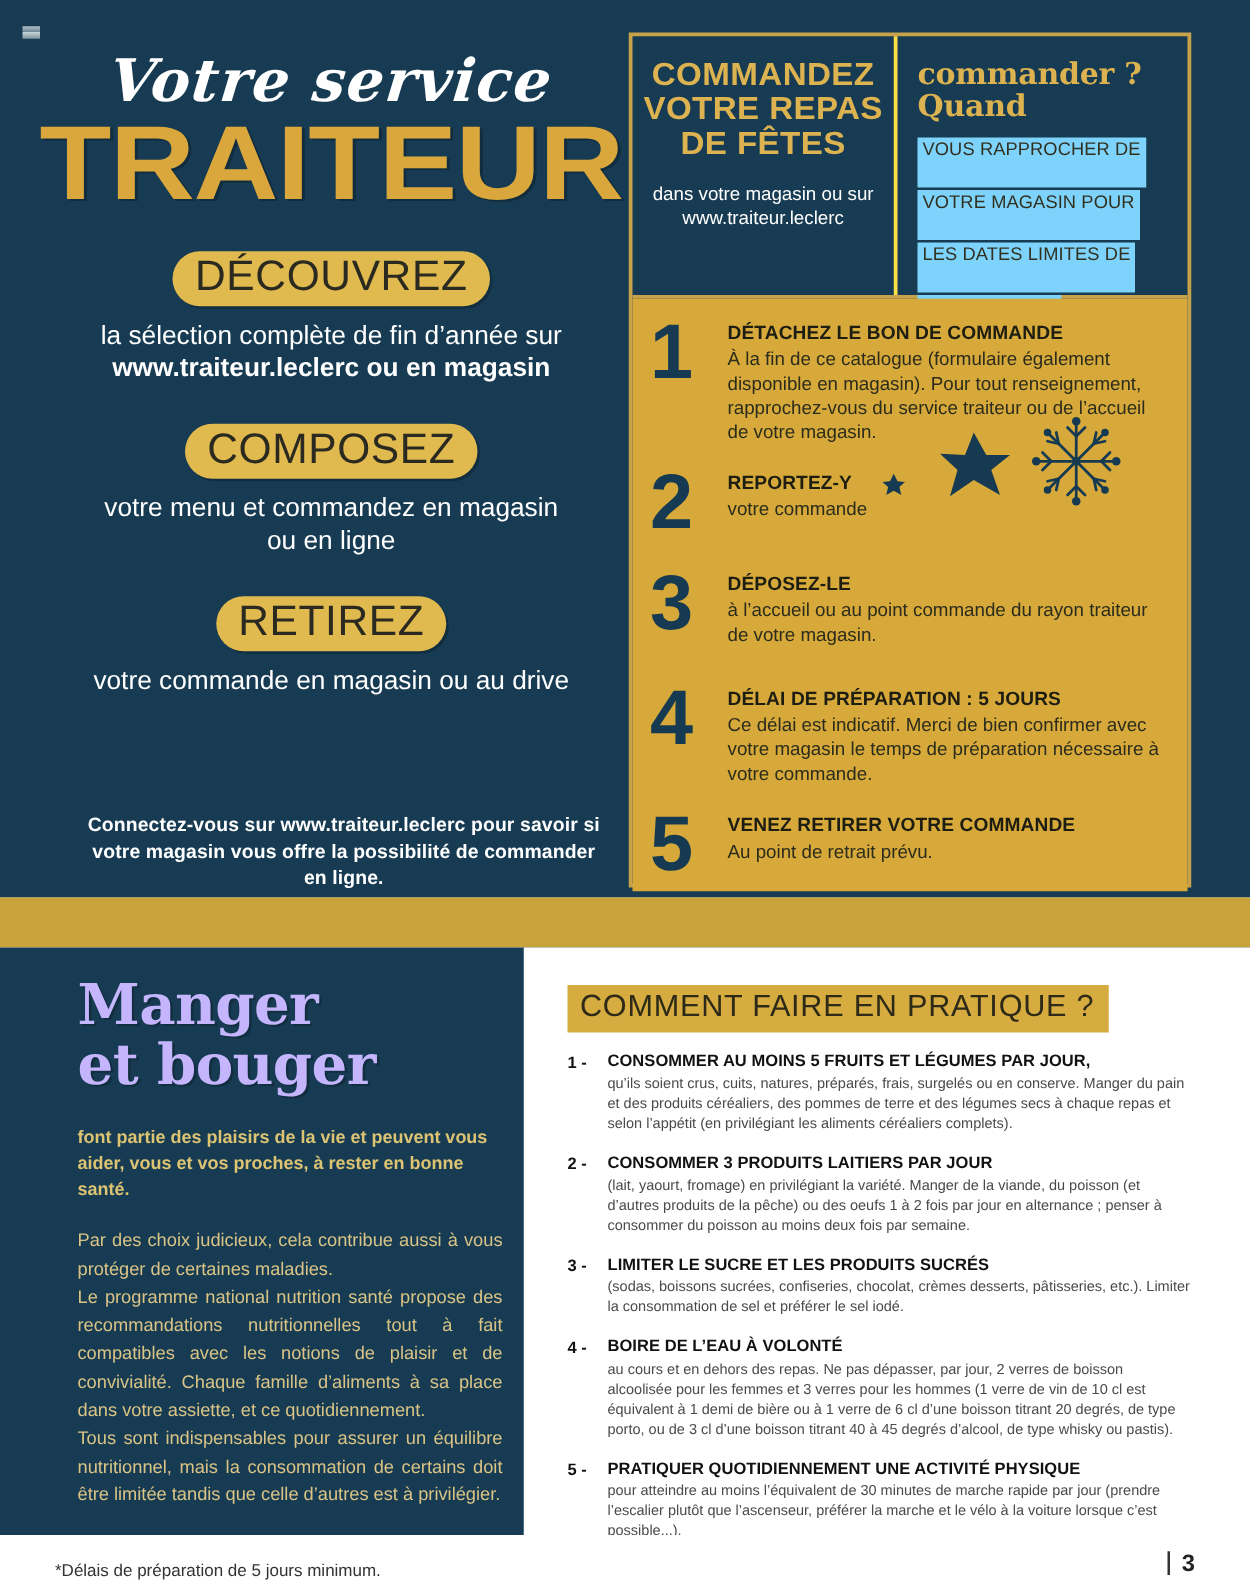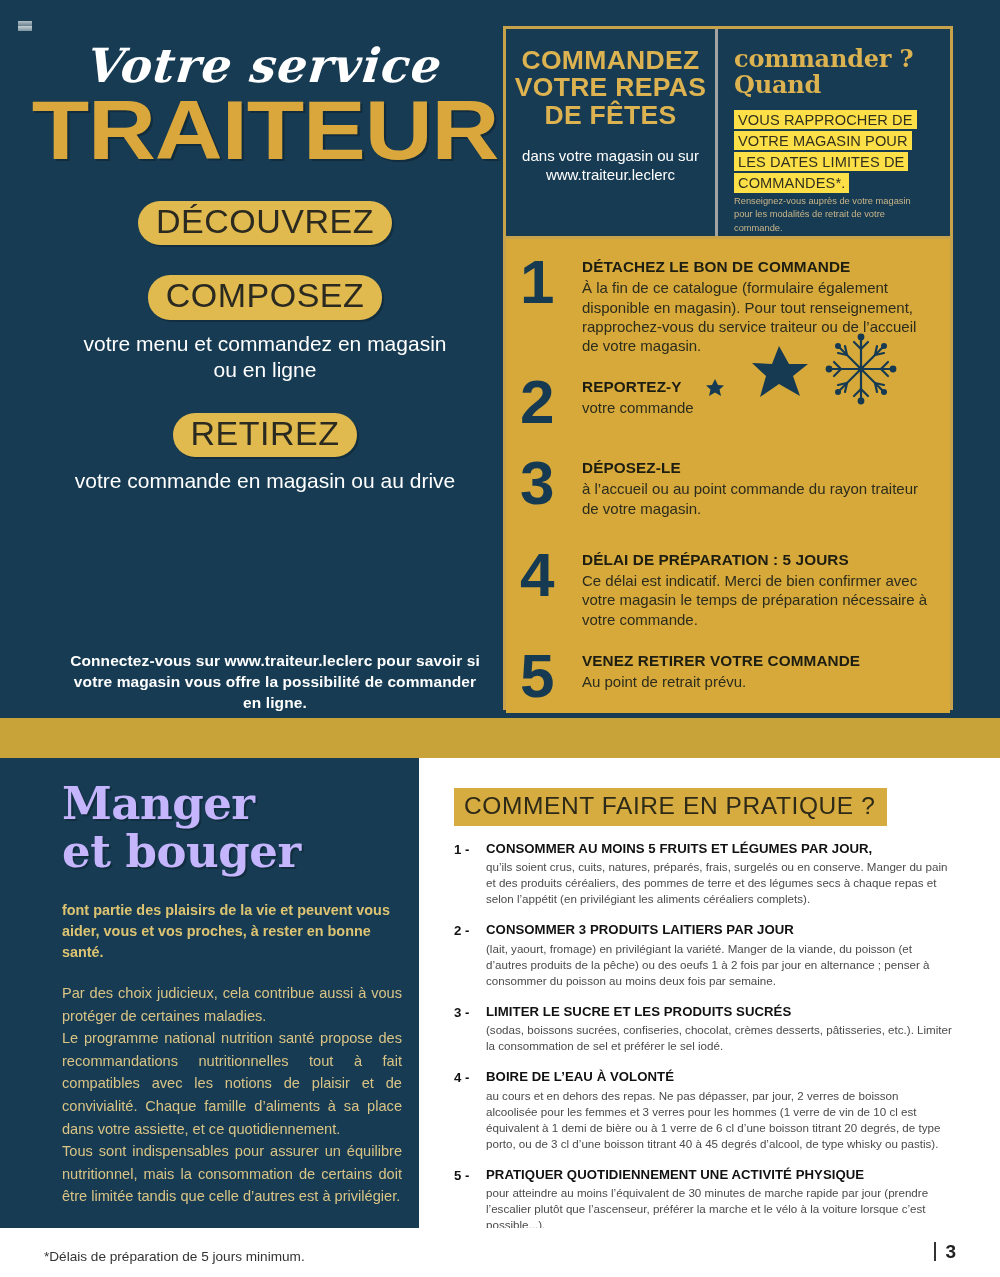--- a/index.html
+++ b/index.html
@@ -68,44 +68,44 @@
 
   
   .right-box{
     position:absolute;left:503px;top:26px;width:450px;height:684px;
     border:3px solid #c8a24a;box-sizing:border-box;
   }
   .rb-head{
     display:flex;height:207px;border-bottom:3px solid #c8a24a;
   }
   .rb-head-left{
-    width:212px;border-right:3px solid #a3a3a3;box-sizing:border-box;
+    width:212px;border-right:3px solid #fde047;box-sizing:border-box;
     padding:18px 12px 0 12px;text-align:center;
   }
   .rb-head-right{
     flex:1;box-sizing:border-box;padding:17px 16px 0 16px;
   }
   .cmd-title{
     color:#dcb350;font-weight:700;font-size:25.5px;line-height:1.07;
     letter-spacing:.3px;
     transform:scaleX(1.04);
   }
   .cmd-sub{
     color:#ffffff;font-size:15px;line-height:1.3;margin-top:17px;
   }
   .quand-title{
     font-family:"DejaVu Serif", serif;
     font-weight:700;color:#dcb350;font-size:24px;line-height:1.1;
     letter-spacing:-.2px;
   }
   .quand-lines{margin-top:11px;}
   .quand-line{
-    display:table;background:#fde047;color:#31301f;
+    display:table;background:#7dd3fc;color:#31301f;
     font-size:14.6px;line-height:1.18;
-    padding:2px 4px 0 4px;margin-bottom:2px;
+    padding:2px 4px 21px 4px;margin-bottom:2px;
     letter-spacing:.1px;
   }
   .quand-foot{
     color:#c9b58a;font-size:9.3px;line-height:1.45;
   }
 
   .rb-steps{
     background:#d6a93a;height:474px;box-sizing:border-box;
     padding:12px 14px 0 14px;position:relative;overflow:hidden;
   }
@@ -209,20 +209,24 @@
 
   <div class="top-section">
     <div class="top-artifact"></div>
 
     <div class="left-col">
       <div class="script-title">Votre service</div>
       <div class="big-title">TRAITEUR</div>
 
       <div class="step-block">
         <div class="step-tag">DÉCOUVREZ</div>
+        <div class="step-sub">
+          <div>la sélection complète de fin d’année sur</div>
+          <div class="bold">www.traiteur.leclerc ou en magasin</div>
+        </div>
       </div>
 
       <div class="step-block">
         <div class="step-tag">COMPOSEZ</div>
         <div class="step-sub">
           <div>votre menu et commandez en magasin</div>
           <div>ou en ligne</div>
         </div>
       </div>
 

